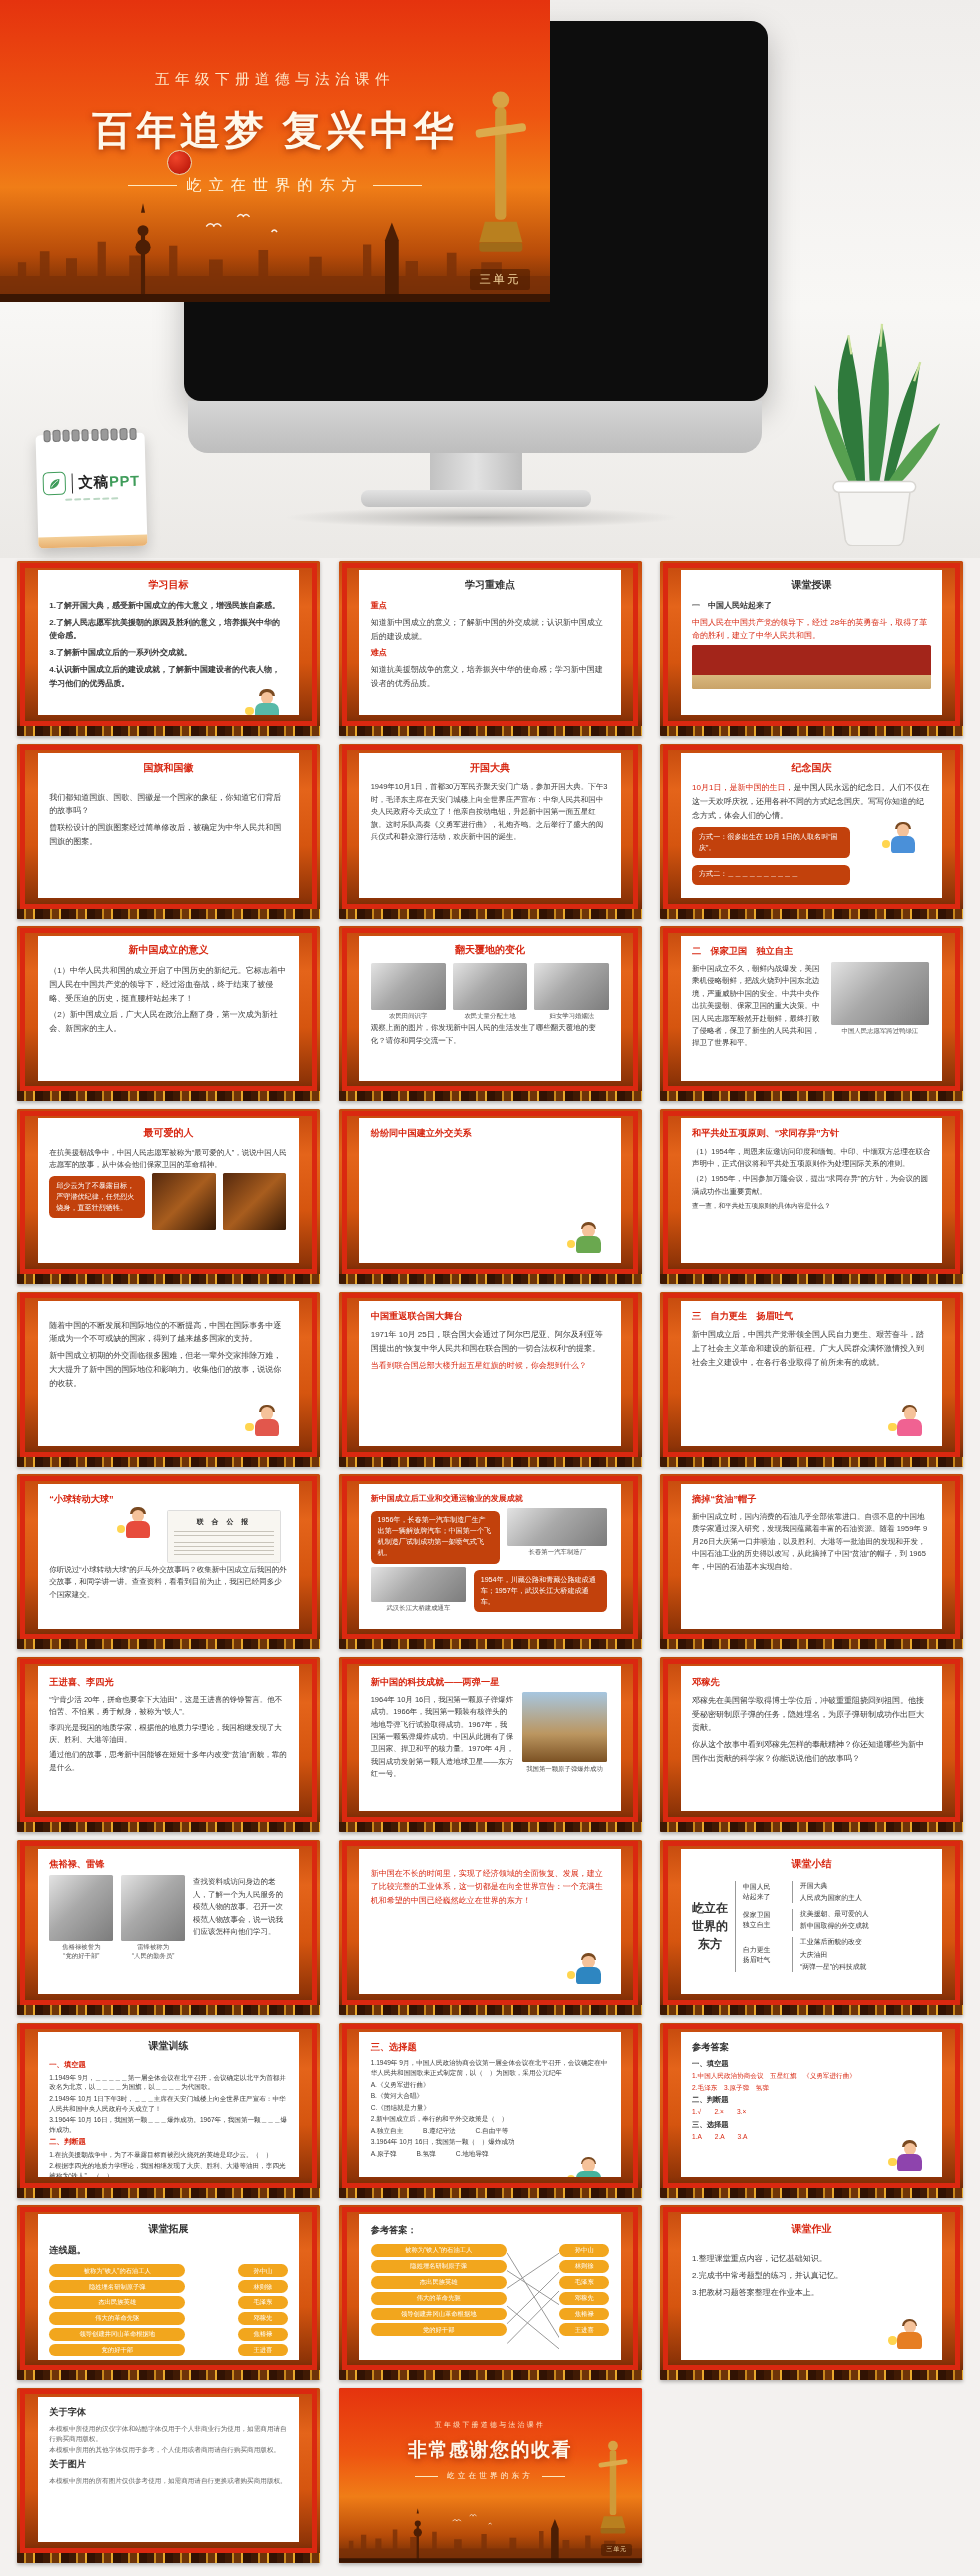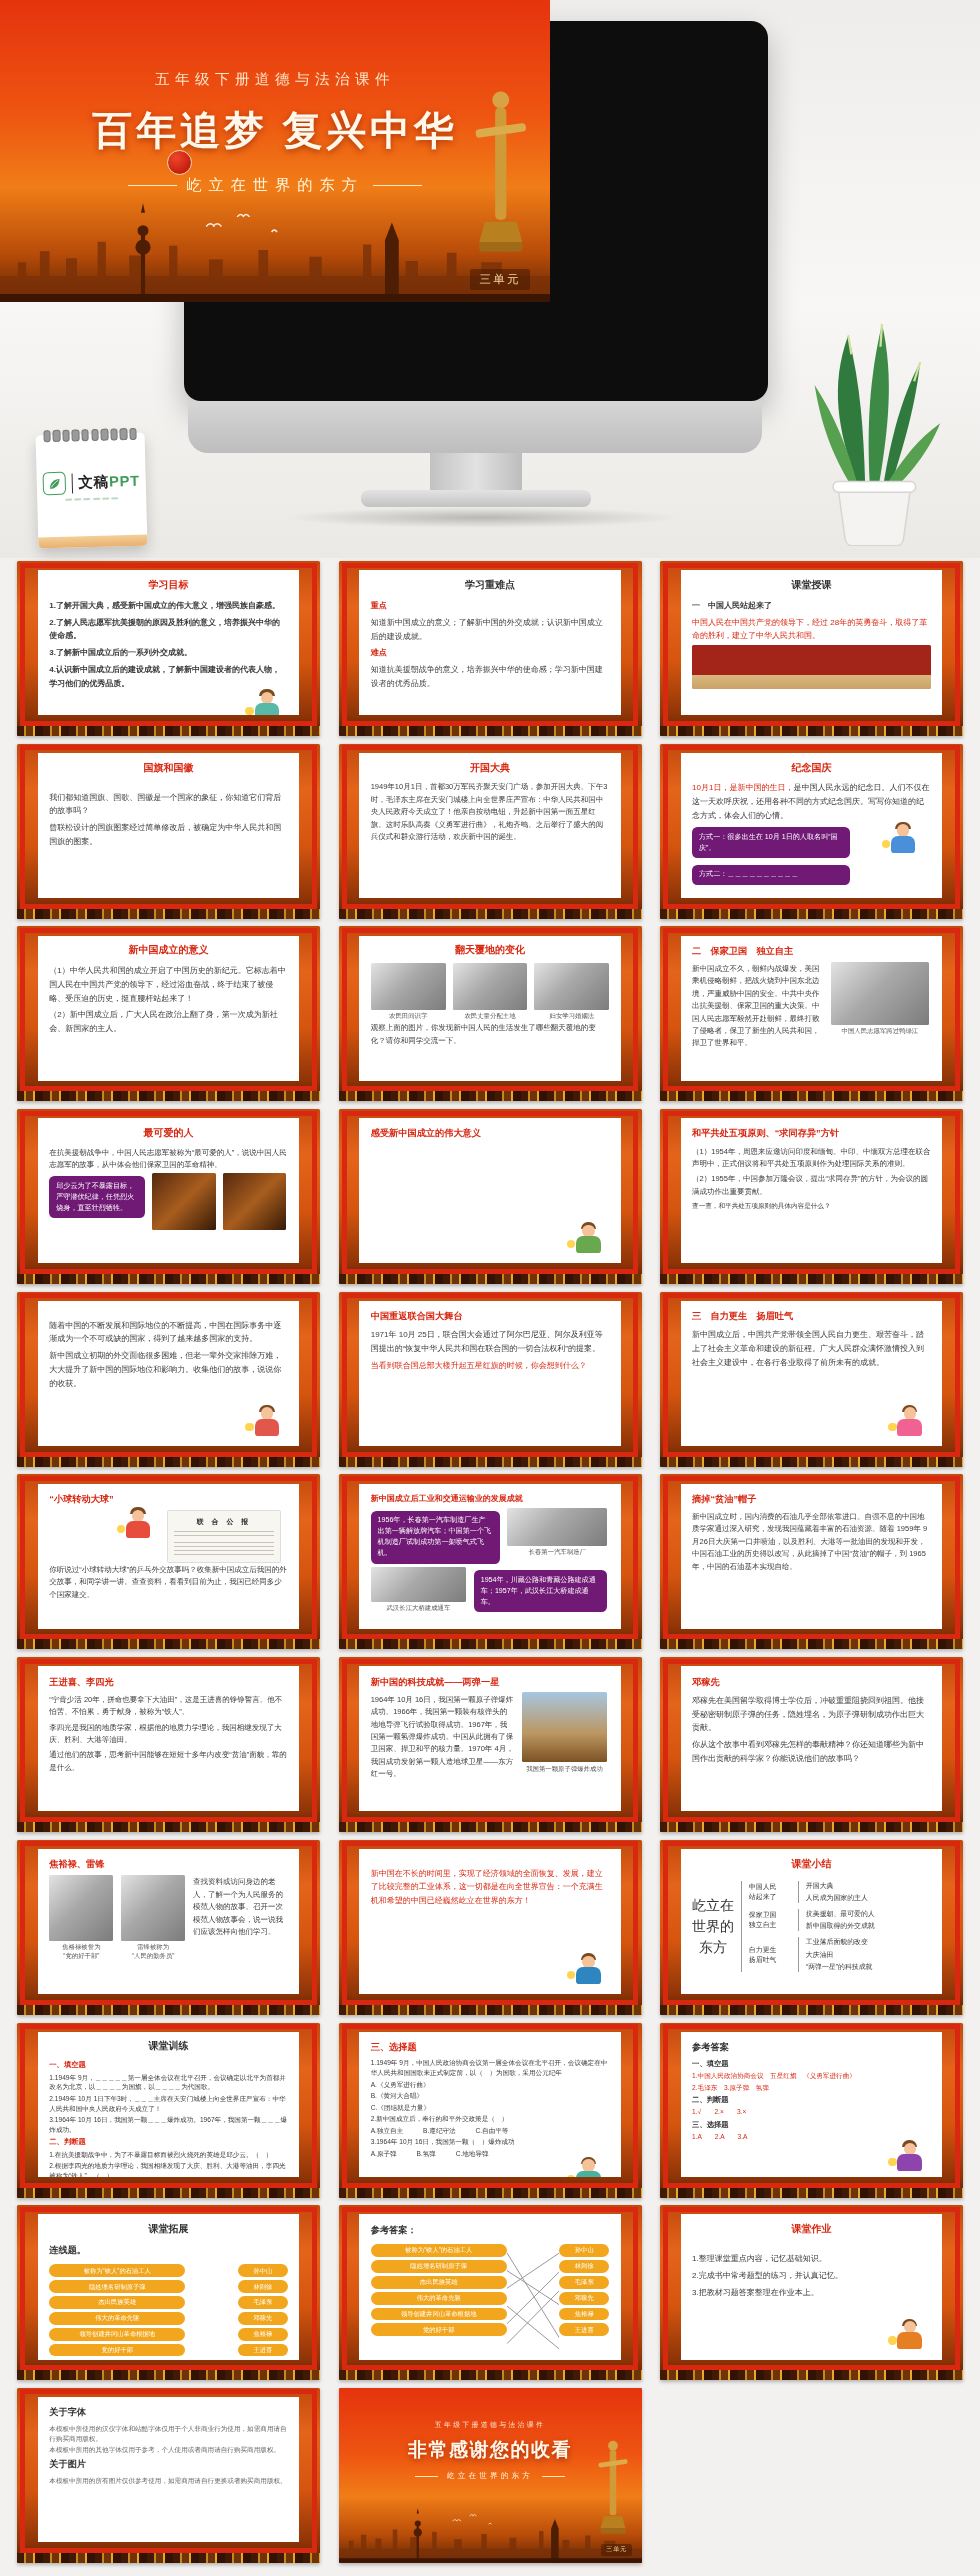--- a/index.html
+++ b/index.html
@@ -54,21 +54,21 @@
   .t-l.s{font-size:8px;}
   .t-l.xs{font-size:7.3px;margin:1.5px 0 1.5px;}
   .p{font-size:8px;color:#3a3a3a;line-height:1.72;margin:1.5px 0;flex:none;}
   .p.red{color:#d82812;}
   .p.gray{color:#666;}
   .p.b{font-weight:bold;}
   .p.s{font-size:7.5px;line-height:1.65;}
   .p.xs{font-size:6.6px;line-height:1.5;margin:0.8px 0;}
   .p.top{margin-top:10.7px;}
   .p .red{color:#d82812;}
-  .box{background:#701a75;color:#fff;font-size:7.1px;line-height:1.55;border-radius:5.4px;
+  .box{background:#c2410c;color:#fff;font-size:7.1px;line-height:1.55;border-radius:5.4px;
     padding:4.6px 6.9px;margin:3.1px 0;flex:none;}
   .cols{display:flex;gap:7.7px;align-items:flex-start;flex:none;}
   .cols .col{display:flex;flex-direction:column;}
   .phwrap{flex:none;}
   .photo{border-radius:1.5px;position:relative;overflow:hidden;}
   .ph-bw{background:linear-gradient(135deg,#e3e3e3 0%,#a9a9a9 45%,#7c7c7c 100%);}
   .ph-war{background:linear-gradient(135deg,#55290e,#a85d1e 50%,#361a07);}
   .ph-cloud{background:linear-gradient(180deg,#a6c6e0 0%,#bb9660 60%,#7c5224 100%);}
   .ph-tiananmen{background:linear-gradient(180deg,#a3251a 0%,#a3251a 68%,#d9b87e 68%,#c9a368 100%);}
   .ph-news{background:#f8f6f1;border:0.8px solid #ddd;}
@@ -81,21 +81,21 @@
   .photos .phwrap{flex:1;}
   
   .doodle{width:44px;height:34px;position:relative;flex:none;margin-left:auto;margin-top:auto;}
   .doodle i{position:absolute;display:block;}
   .dd-head{width:12.3px;height:12.3px;border-radius:50%;background:#f5c29a;left:17px;top:0;}
   .dd-hair{width:15.3px;height:6.9px;border-radius:7.7px 7.7px 0 0;background:#7a4a21;left:15.3px;top:-2.3px;}
   .dd-body{width:24.5px;height:17px;border-radius:6.9px 6.9px 3.1px 3.1px;left:10.7px;top:11.5px;}
   .dd-acc{width:8.4px;height:8.4px;border-radius:50%;background:#ffd54f;left:1.5px;top:15.3px;}
   
   .map{display:flex;align-items:center;font-size:6.9px;color:#333;margin-top:4.6px;}
-  .map-root{font-weight:normal;font-size:14px;white-space:pre-line;text-align:center;line-height:1.5;flex:none;}
+  .map-root{font-weight:bold;font-size:12px;white-space:pre-line;text-align:center;line-height:1.5;flex:none;}
   .map-branches{display:flex;flex-direction:column;gap:6.1px;border-left:0.8px solid #999;margin-left:6.9px;padding-left:6.9px;}
   .branch{display:flex;align-items:center;}
   .branch-label{white-space:pre-line;width:43px;line-height:1.45;flex:none;}
   .branch-leaves{border-left:0.8px solid #999;margin-left:6.1px;padding-left:6.9px;display:flex;flex-direction:column;gap:2.3px;}
   
   .match{display:flex;justify-content:space-between;position:relative;margin-top:3.8px;flex:1;}
   .mcol{display:flex;flex-direction:column;gap:3.1px;}
   .mcol.left{width:57%;}
   .mcol.right{width:21%;}
   .mitem{background:#f2a61d;color:#fff;font-size:6.3px;line-height:1.3;padding:2.3px 4.6px;
@@ -366,21 +366,21 @@
               </div>
             </div>
           </div>
         </div>
       </div>
       <div class="goldband"></div>
     </div>
     <div class="slide">
       <div class="frame"></div>
       <div class="inner">
-        <div class="t-l">感受新中国成立的伟大意义</div>
+        <div class="t-l">纷纷同中国建立外交关系</div>
         <div class="doodle">
           <i class="dd-hair"></i>
           <i class="dd-head"></i>
           <i class="dd-body" style="background: rgb(106, 168, 79);"></i>
           <i class="dd-acc"></i>
         </div>
       </div>
       <div class="goldband"></div>
     </div>
     <div class="slide">

